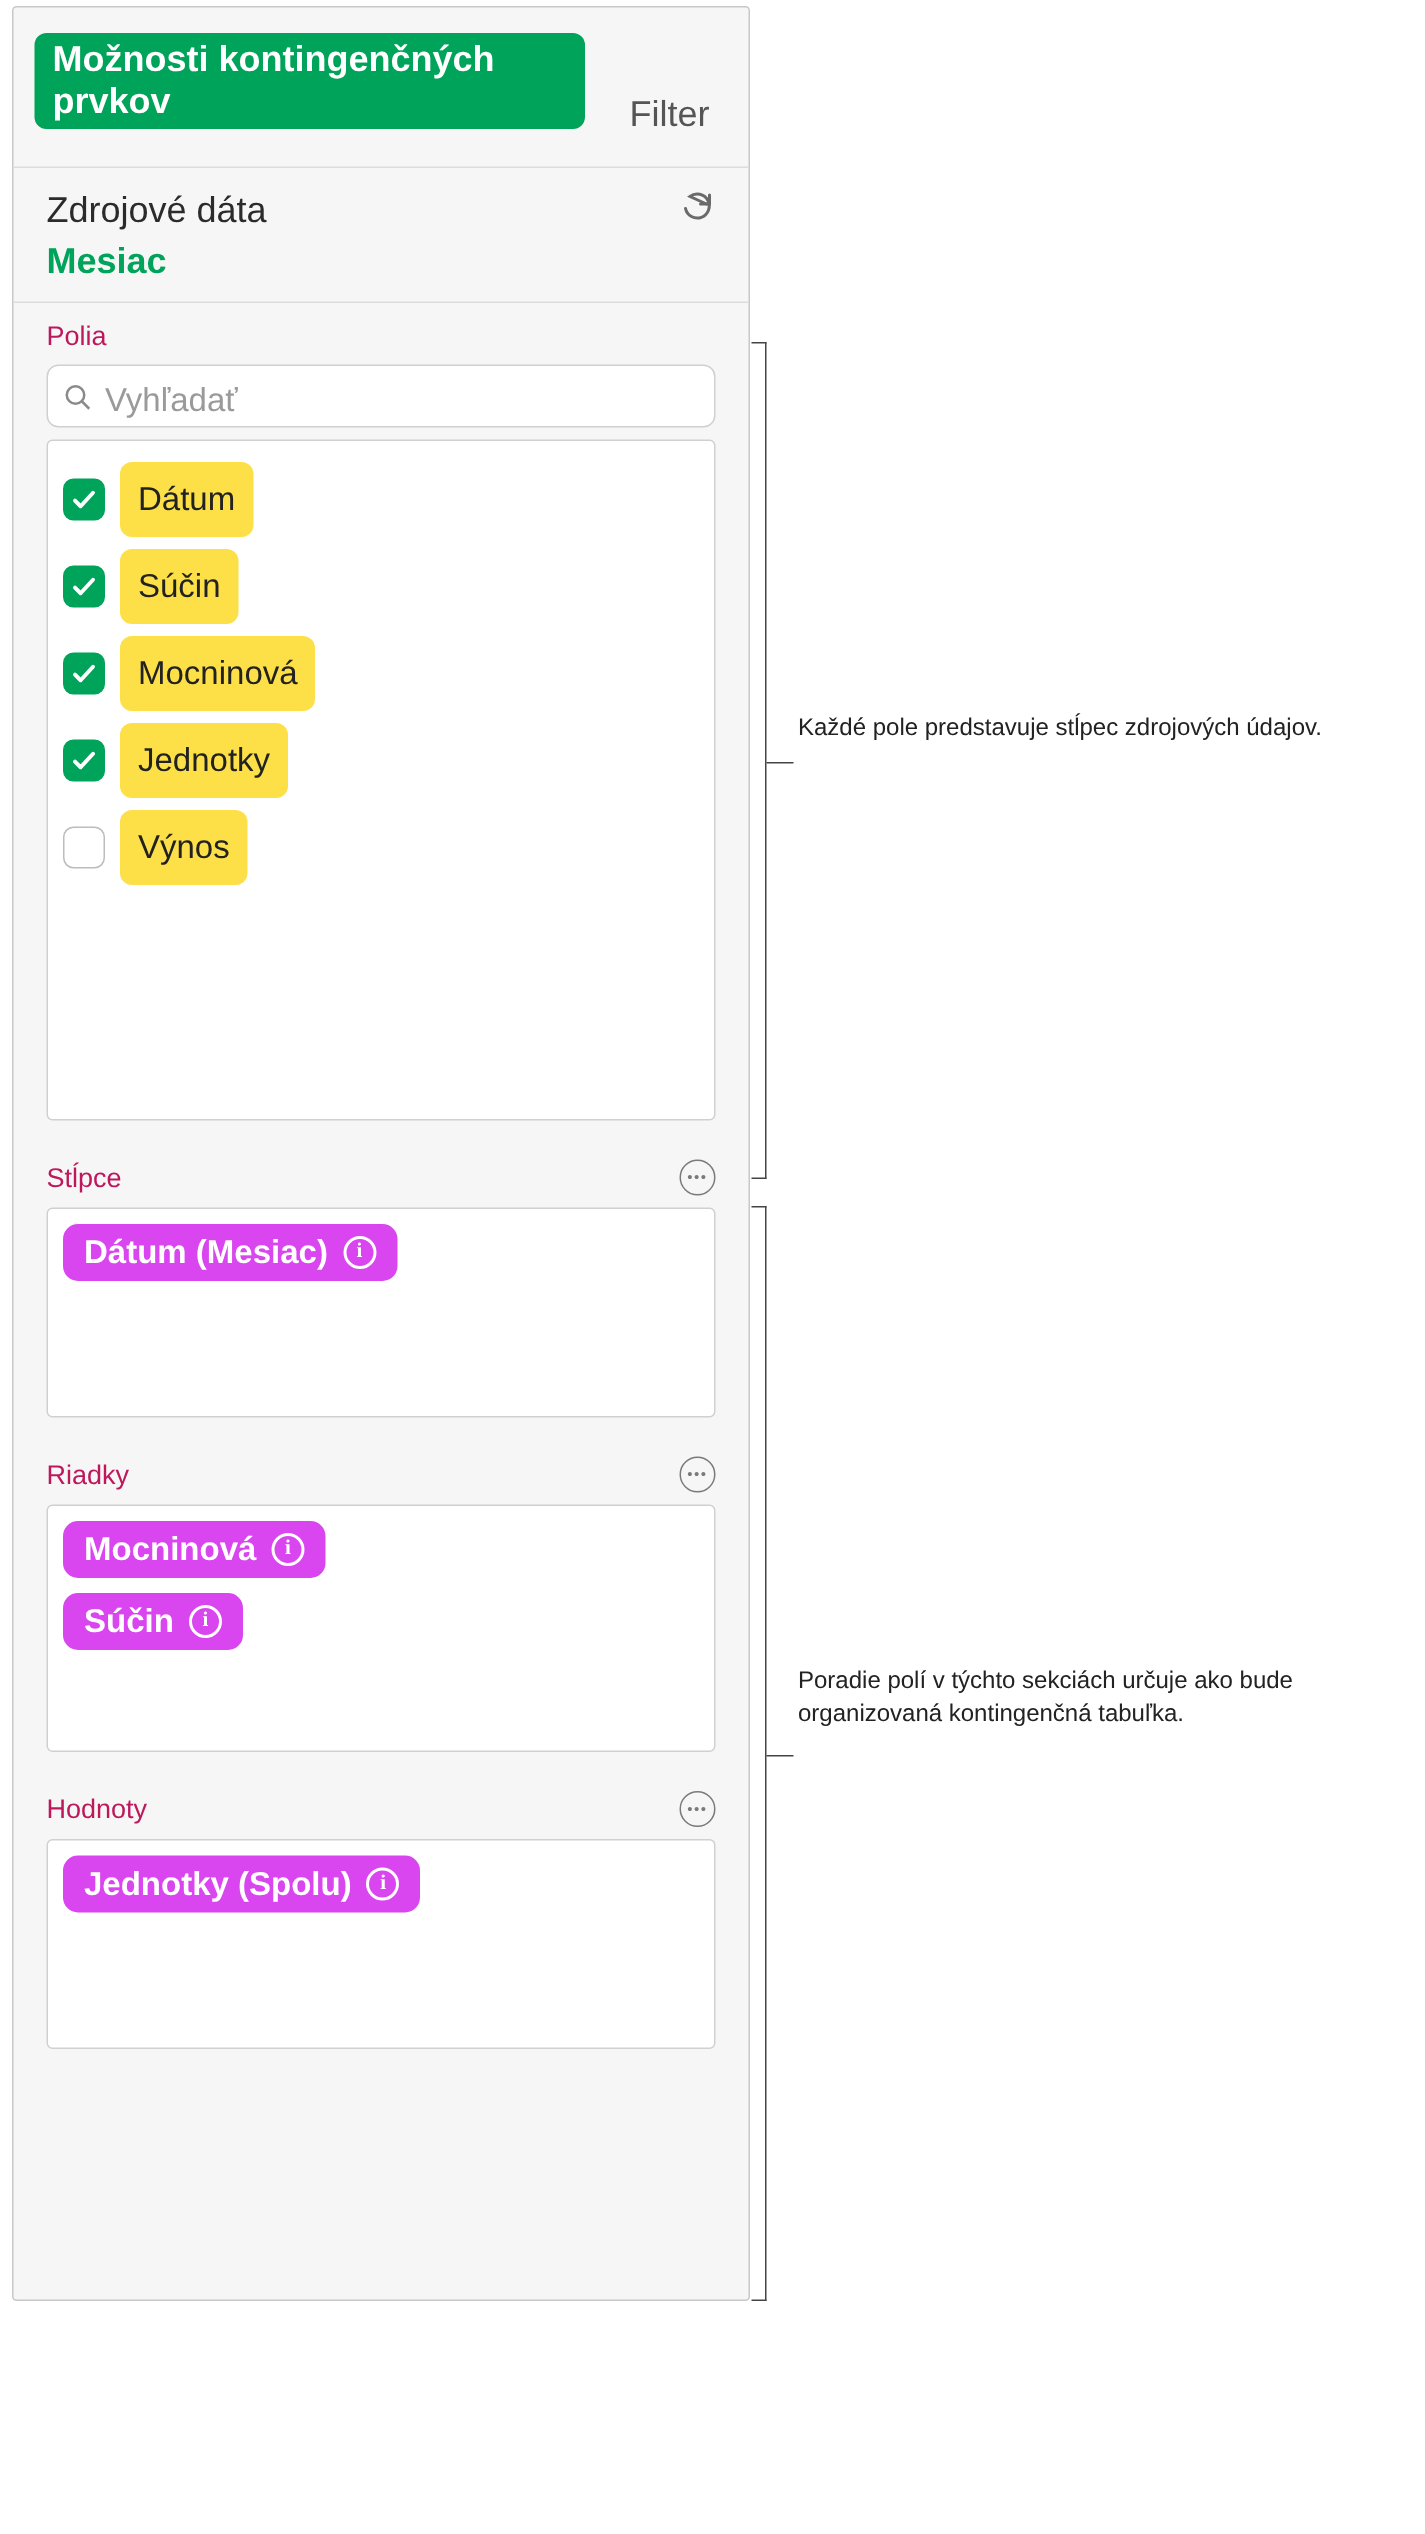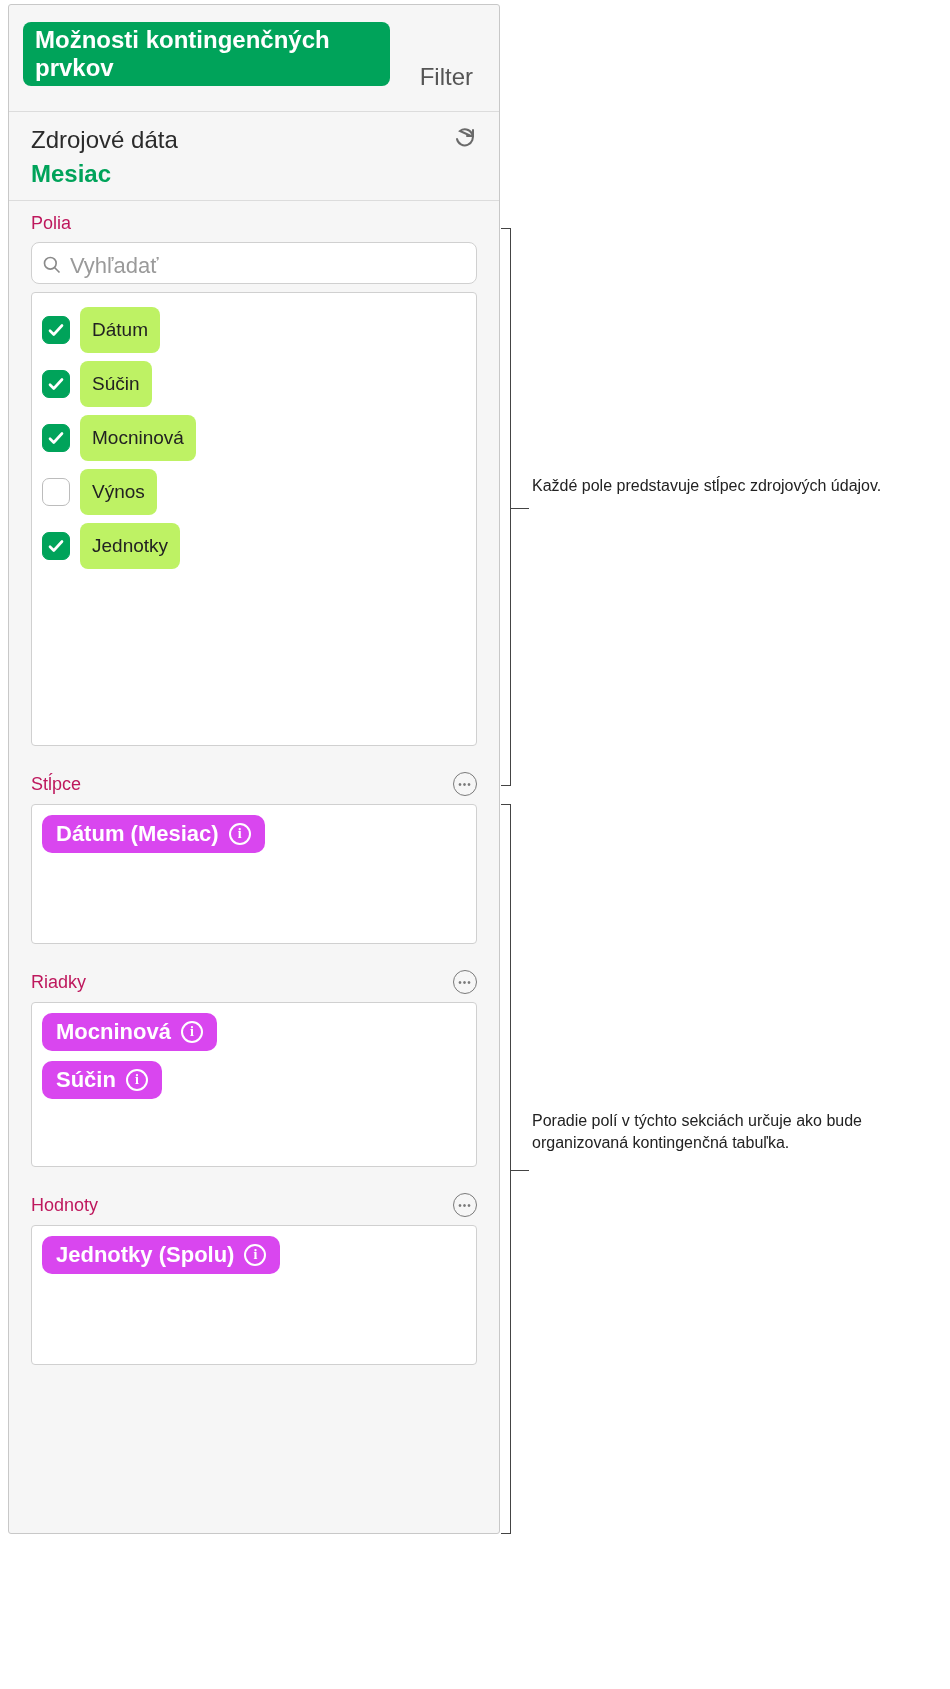--- a/index.html
+++ b/index.html
@@ -126,25 +126,25 @@
     display:flex; align-items:center; justify-content:center;
     flex-shrink:0;
   }
   .chk.checked {
     background:#00a35a;
     border-color:#00a35a;
   }
   .chk.checked svg { display:block; }
   .chk svg { display:none; }
   .pill-grey {
-    background:#bef264;
+    background:#fde047;
     color:#222;
     border-radius:8px;
     padding: 12px 12px;
-    font-size:19px;
+    font-size:22px;
   }
   .drop-box {
     background:#fff;
     border:1px solid #d0d0d0;
     border-radius:4px;
     min-height:140px;
     padding:10px;
     display:flex;
     flex-direction:column;
     align-items:flex-start;
@@ -247,31 +247,31 @@
         </div>
         <div class="field-row">
           <div class="chk checked">
             <svg width="18" height="18" viewBox="0 0 24 24" fill="none" stroke="#fff" stroke-width="3.5" stroke-linecap="round" stroke-linejoin="round">
               <polyline points="4 13 9 18 20 6"></polyline>
             </svg>
           </div>
           <span class="pill-grey">Mocninová</span>
         </div>
         <div class="field-row">
-          <div class="chk"></div>
-          <span class="pill-grey">Výnos</span>
-        </div>
-        <div class="field-row">
           <div class="chk checked">
             <svg width="18" height="18" viewBox="0 0 24 24" fill="none" stroke="#fff" stroke-width="3.5" stroke-linecap="round" stroke-linejoin="round">
               <polyline points="4 13 9 18 20 6"></polyline>
             </svg>
           </div>
           <span class="pill-grey">Jednotky</span>
         </div>
+        <div class="field-row">
+          <div class="chk"></div>
+          <span class="pill-grey">Výnos</span>
+        </div>
       </div>
   </div>
 
   <div class="section gap">
     <div class="section-label">
       <span>Stĺpce</span>
       <span class="more-icon"></span>
     </div>
     <div class="drop-box" id="columns-list">
         <div class="pill-green">

